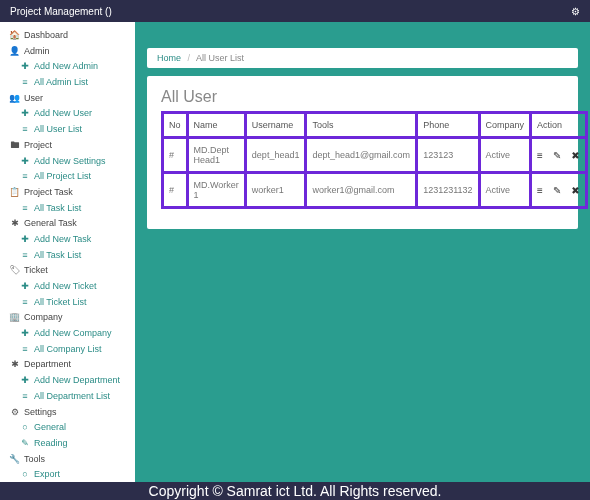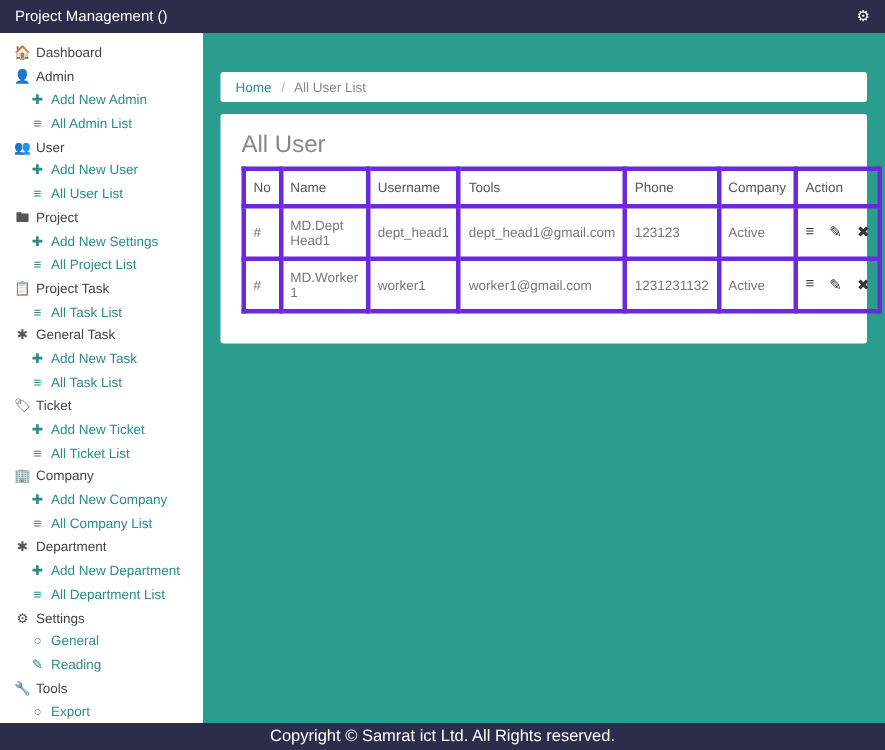--- a/index.html
+++ b/index.html
@@ -19,21 +19,21 @@
   .breadcrumb { background: #fff; border-radius: 2px; padding: 5px 10px; font-size: 9px; color: #888; margin-bottom: 8px; }
   .breadcrumb .bc-home { color: #2b8c86; }
   .breadcrumb .sep { margin: 0 4px; color: #bbb; }
   .panel { background: #fff; border-radius: 2px; padding: 12px 14px 20px; }
   .panel h2 { font-size: 16px; font-weight: 400; color: #888; margin-bottom: 5px; }
   table { width: 100%; border-collapse: collapse; font-size: 9px; }
   table th, table td { border: 3px solid #6d28d9; padding: 6px 5px; text-align: left; color: #777; font-weight: 400; }
   table th { color: #555; font-weight: 500; }
   .actions { display: flex; gap: 10px; font-size: 10px; color: #333; }
   .actions span { cursor: pointer; }
-  .footer { background: #2c2d4a; color: #fff; height: 18px; display: flex; align-items: center; justify-content: center; font-size: 11px; }
+  .footer { background: #2c2d4a; color: #fff; height: 18px; display: flex; align-items: center; justify-content: center; font-size: 14px; }
   ::-webkit-scrollbar { width: 6px; }
   ::-webkit-scrollbar-thumb { background: #ccc; }
 </style>
 </head>
 <body>
 <div class="app">
 
 <div class="topbar">
   <div class="topbar-left">Project Management ()</div>
   <div class="topbar-right">

